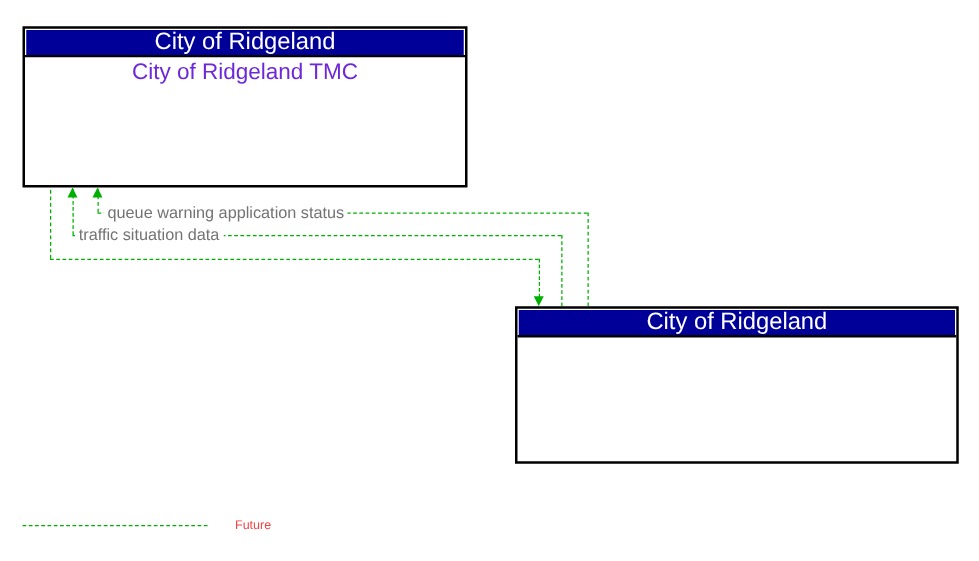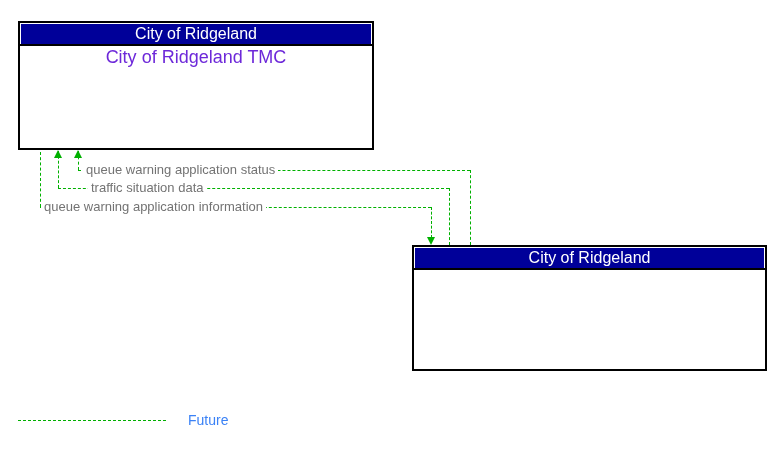--- a/index.html
+++ b/index.html
@@ -6,21 +6,21 @@
   body { background:#ffffff; font-family:"Liberation Sans", sans-serif; }
   .canvas {
     position:relative; width:783px; height:449px; background:#ffffff; overflow:hidden;
   }
   
   .entity-box {
     position:absolute; border:2px solid #000000; background:#ffffff;
   }
   .entity-box .hdr {
     height:20px; background:#000099; color:#ffffff;
-    font-size:16px; line-height:19px; text-align:center;
+    font-size:19px; line-height:19px; text-align:center;
     margin:1px 1px 0 1px;
   }
   .entity-box .hdr-rule { height:0; border-bottom:2px solid #000000; }
   .entity-box .ttl {
     color:#6d28d9; font-size:18px; text-align:center; padding-top:1px;
     background:#ffffff;
   }
   #box-tmc   { left:18px;  top:21px;  width:356px; height:129px; }
   #box-queue { left:412px; top:245px; width:355px; height:126px; }
 
@@ -44,28 +44,28 @@
   #arr-status  { left:74px;  top:150px; }
   #arr-traffic { left:54px;  top:150px; }
   #arr-info    { left:427px; top:237px; }
 
   
   .flow-label {
     position:absolute; background:#ffffff; color:#737373;
     font-size:13px; line-height:14px; padding:0 3px; white-space:nowrap;
   }
   #lbl-status  { left:83px; top:163px; }
-  #lbl-traffic { left:60px; top:181px;margin-left:28px; }
+  #lbl-traffic { left:60px; top:181px; }
   #lbl-info    { left:41px; top:200px; }
 
   
   #legend-line { left:18px; top:420px; width:148px; }
   #legend-label {
-    position:absolute; left:188px; top:413px; color:#3b82f6;
-    font-size:14px; line-height:15px; white-space:nowrap;text-align:center;
+    position:absolute; left:188px; top:413px; color:#ef4444;
+    font-size:10px; line-height:15px; white-space:nowrap;text-align:center;
   }
 </style>
 </head>
 <body>
 
 <div class="canvas">
 
   <div class="vline" id="vl-status"></div>
   <div class="vline" id="vl-traffic"></div>
   <div class="vline" id="vl-info"></div>
@@ -75,21 +75,20 @@
   <div class="vline" id="vr-status"></div>
   <div class="vline" id="vr-traffic"></div>
   <div class="vline" id="vr-info"></div>
 
   <div class="arr arr-up" id="arr-status"></div>
   <div class="arr arr-up" id="arr-traffic"></div>
   <div class="arr arr-down" id="arr-info"></div>
 
   <div class="flow-label" id="lbl-status">queue warning application status</div>
   <div class="flow-label" id="lbl-traffic">traffic situation data</div>
-  <div class="flow-label" id="lbl-info">queue warning application information</div>
 
   <div class="entity-box" id="box-tmc">
     <div class="hdr">City of Ridgeland</div>
     <div class="hdr-rule"></div>
     <div class="ttl">City of Ridgeland TMC</div>
   </div>
 
   <div class="entity-box" id="box-queue">
     <div class="hdr">City of Ridgeland</div>
     <div class="hdr-rule"></div>

